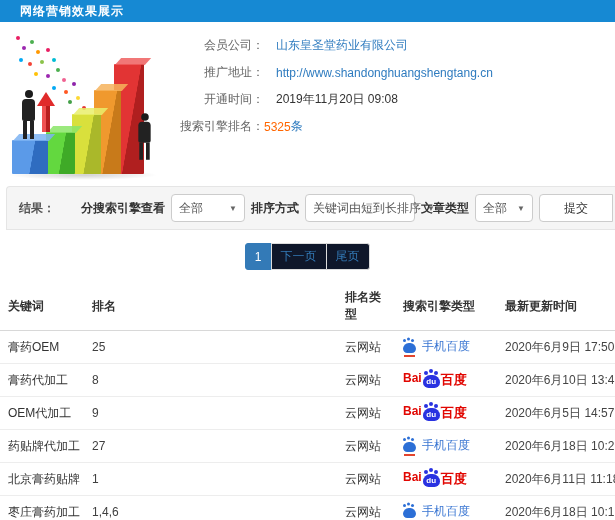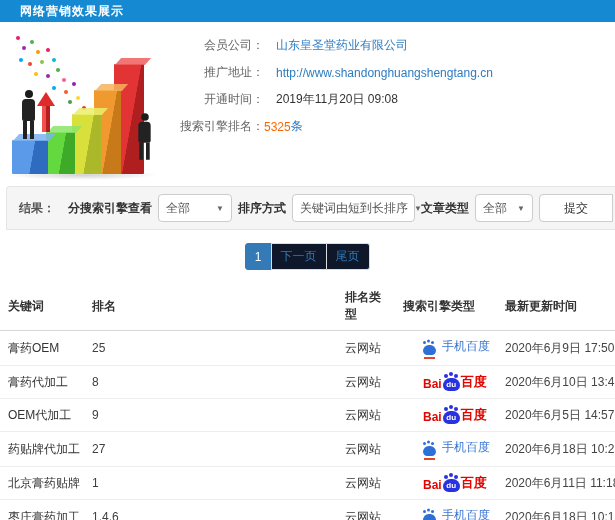--- a/index.html
+++ b/index.html
@@ -70,21 +70,21 @@
   .panel-heading { margin-left:6px; height:44px; background:#f5f5f5;
     border:1px solid #e5e5e5; border-right:0; border-radius:4px 0 0 0;
     display:flex; align-items:center; padding:0 0 0 12px; }
   .result-label { color:#555; font-weight:bold; }
   .filter-controls { margin-left:auto; display:flex; align-items:center; gap:6px; padding-right:2px; }
   .filter-label { font-weight:bold; color:#333; white-space:nowrap; }
   .select-box { height:28px; background:#fff; border:1px solid #ccc; border-radius:4px;
     display:flex; align-items:center; padding:8px 7px; cursor:pointer; white-space:nowrap; color:#555; }
   .select-box .caret { margin-left:auto; font-size:8px; color:#666; padding-left:6px; }
   .sel-engine { width:74px; }
-  .sel-sort { width:123px; }
+  .sel-sort { width:110px; }
   .sel-article { width:58px; }
   .btn-submit { height:28px; background:#fff; border:1px solid #ccc; border-radius:4px 0 0 4px;
     padding:0 24px; color:#333; cursor:pointer; font-size:12px; white-space:nowrap; }
 
   
   .pagination { display:flex; justify-content:center; margin-top:13px; }
   .page-item { min-width:27px; height:27px; display:flex; align-items:center; justify-content:center;
     border:1px solid #ddd; background:#0f172a; color:#337ab7; padding:0 9px; margin-left:-1px;
     cursor:pointer; }
   .page-item.active { background:#337ab7; border-color:#337ab7; color:#fff; border-radius:3px 0 0 3px; }
@@ -94,21 +94,21 @@
   table { width:100%; border-collapse:collapse; table-layout:fixed; margin-top:12px; }
   col.c1{width:84px;} col.c2{width:253px;} col.c3{width:58px;} col.c4{width:102px;} col.c5{width:auto;}
   th { text-align:left; font-weight:bold; color:#333; padding:7px 6px 7px 8px;
     border-bottom:1px solid #d8d8d8; font-size:12px; }
   td { padding:7px 6px 7px 8px; border-bottom:1px solid #ededed; font-size:12px; color:#333;
     overflow:hidden; white-space:nowrap; }
   td.rank { color:#404040; }
   td.time { color:#444; }
 
   
-  .engine-cell .baidu-logo, .engine-cell .mobile-engine { display:none; align-items:flex-end;margin-left:20px; }
+  .engine-cell .baidu-logo, .engine-cell .mobile-engine { display:none; align-items:flex-start; }
   .engine-cell.baidu .baidu-logo { display:inline-flex; }
   .engine-cell.mobile .mobile-engine { display:inline-flex; }
 
   .paw { position:relative; display:inline-block; width:13px; height:10px;
     background:#2c6fd6; border-radius:7px 7px 5px 5px; margin:5px 4px 0 0; }
   .paw::before { content:""; position:absolute; top:-4px; left:0px; width:3px; height:3px;
     border-radius:50%; background:#2c6fd6;
     box-shadow:4px -1.5px 0 #2c6fd6, 8px 0 0 #2c6fd6; }
   .paw::after { content:""; position:absolute; bottom:-4px; left:1px; width:11px; height:2px;
     background:#e2452e; }

